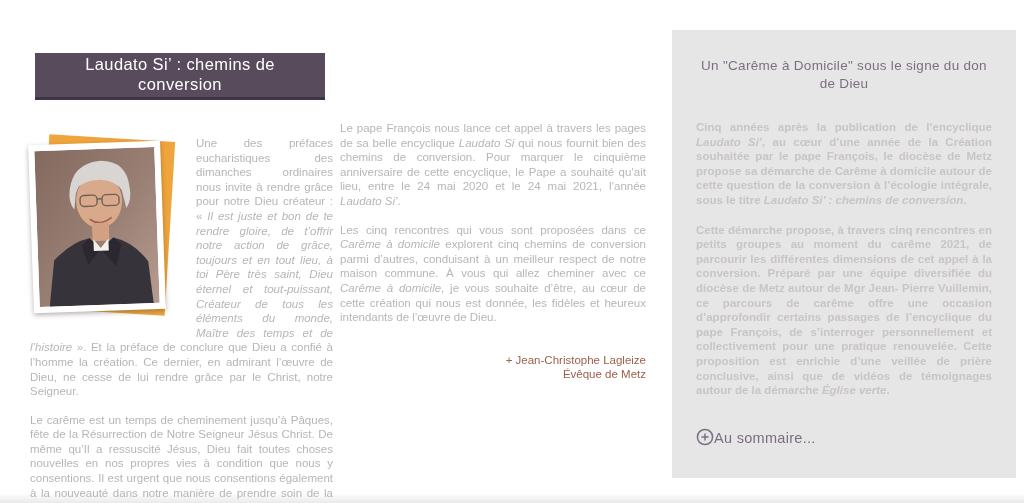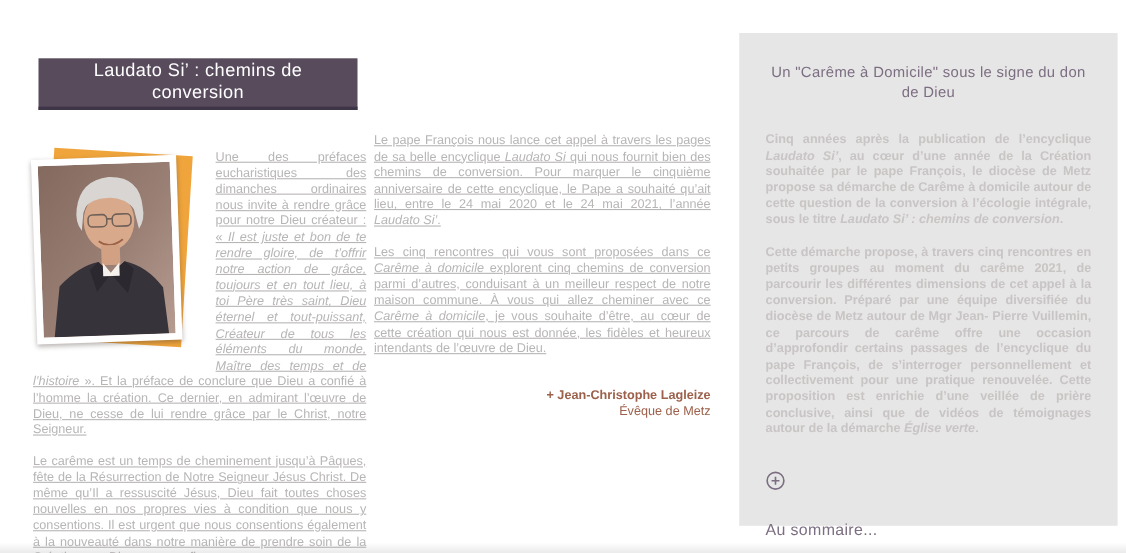--- a/index.html
+++ b/index.html
@@ -15,54 +15,53 @@
   }
   .banner{
     position:absolute;left:35px;top:53px;width:290px;
     background:var(--banner-bg);border-bottom:3px solid var(--banner-edge);
     color:#fff;text-align:center;font-size:16.5px;line-height:19.5px;
     padding:2px 14px 3px;letter-spacing:.4px;
   }
   .col{position:absolute;font-size:11.5px;line-height:14.6px;color:var(--text-main);text-align:justify;}
   .col1{left:30px;top:136px;width:303px;}
   .col2{left:340px;top:121px;width:306px;}
-  .col p{margin:0 0 14px;text-decoration:underline;}
+  .col p{margin:0 0 14px;}
   .it{font-style:italic;}
 
   
   .photo-wrap{float:left;width:152px;height:188px;position:relative;margin:0 14px 2px 0;}
   .photo-accent{position:absolute;left:14px;top:2px;width:126px;height:174px;background:var(--orange);transform:rotate(3.5deg);}
   .polaroid{
     position:absolute;left:1px;top:7px;width:132px;height:168px;background:#fff;
     padding:6px;transform:rotate(-2deg);box-shadow:0 2px 5px rgba(60,50,45,.38);
   }
   .polaroid svg{display:block;width:120px;height:156px;}
 
   .signature{margin-top:28px;text-align:right;color:var(--signature);font-size:11.5px;line-height:14.5px;}
-  .signature .name{font-weight:bold;}
+  .signature .name{font-weight:normal;}
 
   
   .aside{
     position:absolute;left:672px;top:30px;width:344px;height:448px;
     background:var(--aside-bg);padding:27px 24px 20px;
   }
   .aside h2{
     margin:0 0 28px;font-weight:normal;font-size:13.5px;line-height:17.5px;
     color:var(--purple);text-align:center;letter-spacing:.3px;
   }
   .aside p{
     margin:0 0 15px;font-size:11.5px;line-height:14.6px;
     color:var(--aside-text);text-align:justify;font-weight:bold;
   }
   .aside-links{margin-top:30px;}
   .aside-link{
-    display:flex;align-items:flex-start;gap:28px;color:var(--purple);
+    display:flex;align-items:flex-end;gap:0;color:var(--purple);
     font-size:14.5px;letter-spacing:.3px;margin-bottom:15px;cursor:pointer;
     text-decoration:none;
-    flex-direction:column;
   }
   .plus-icon{width:18px;height:18px;flex:0 0 auto;}
   .plus-icon svg{display:block;}
 
   .bottom-shadow{
     position:absolute;left:0;right:0;bottom:0;height:10px;
     background:linear-gradient(to bottom, rgba(255,255,255,0), rgba(110,105,110,.14));
   }
 </style>
 </head>

